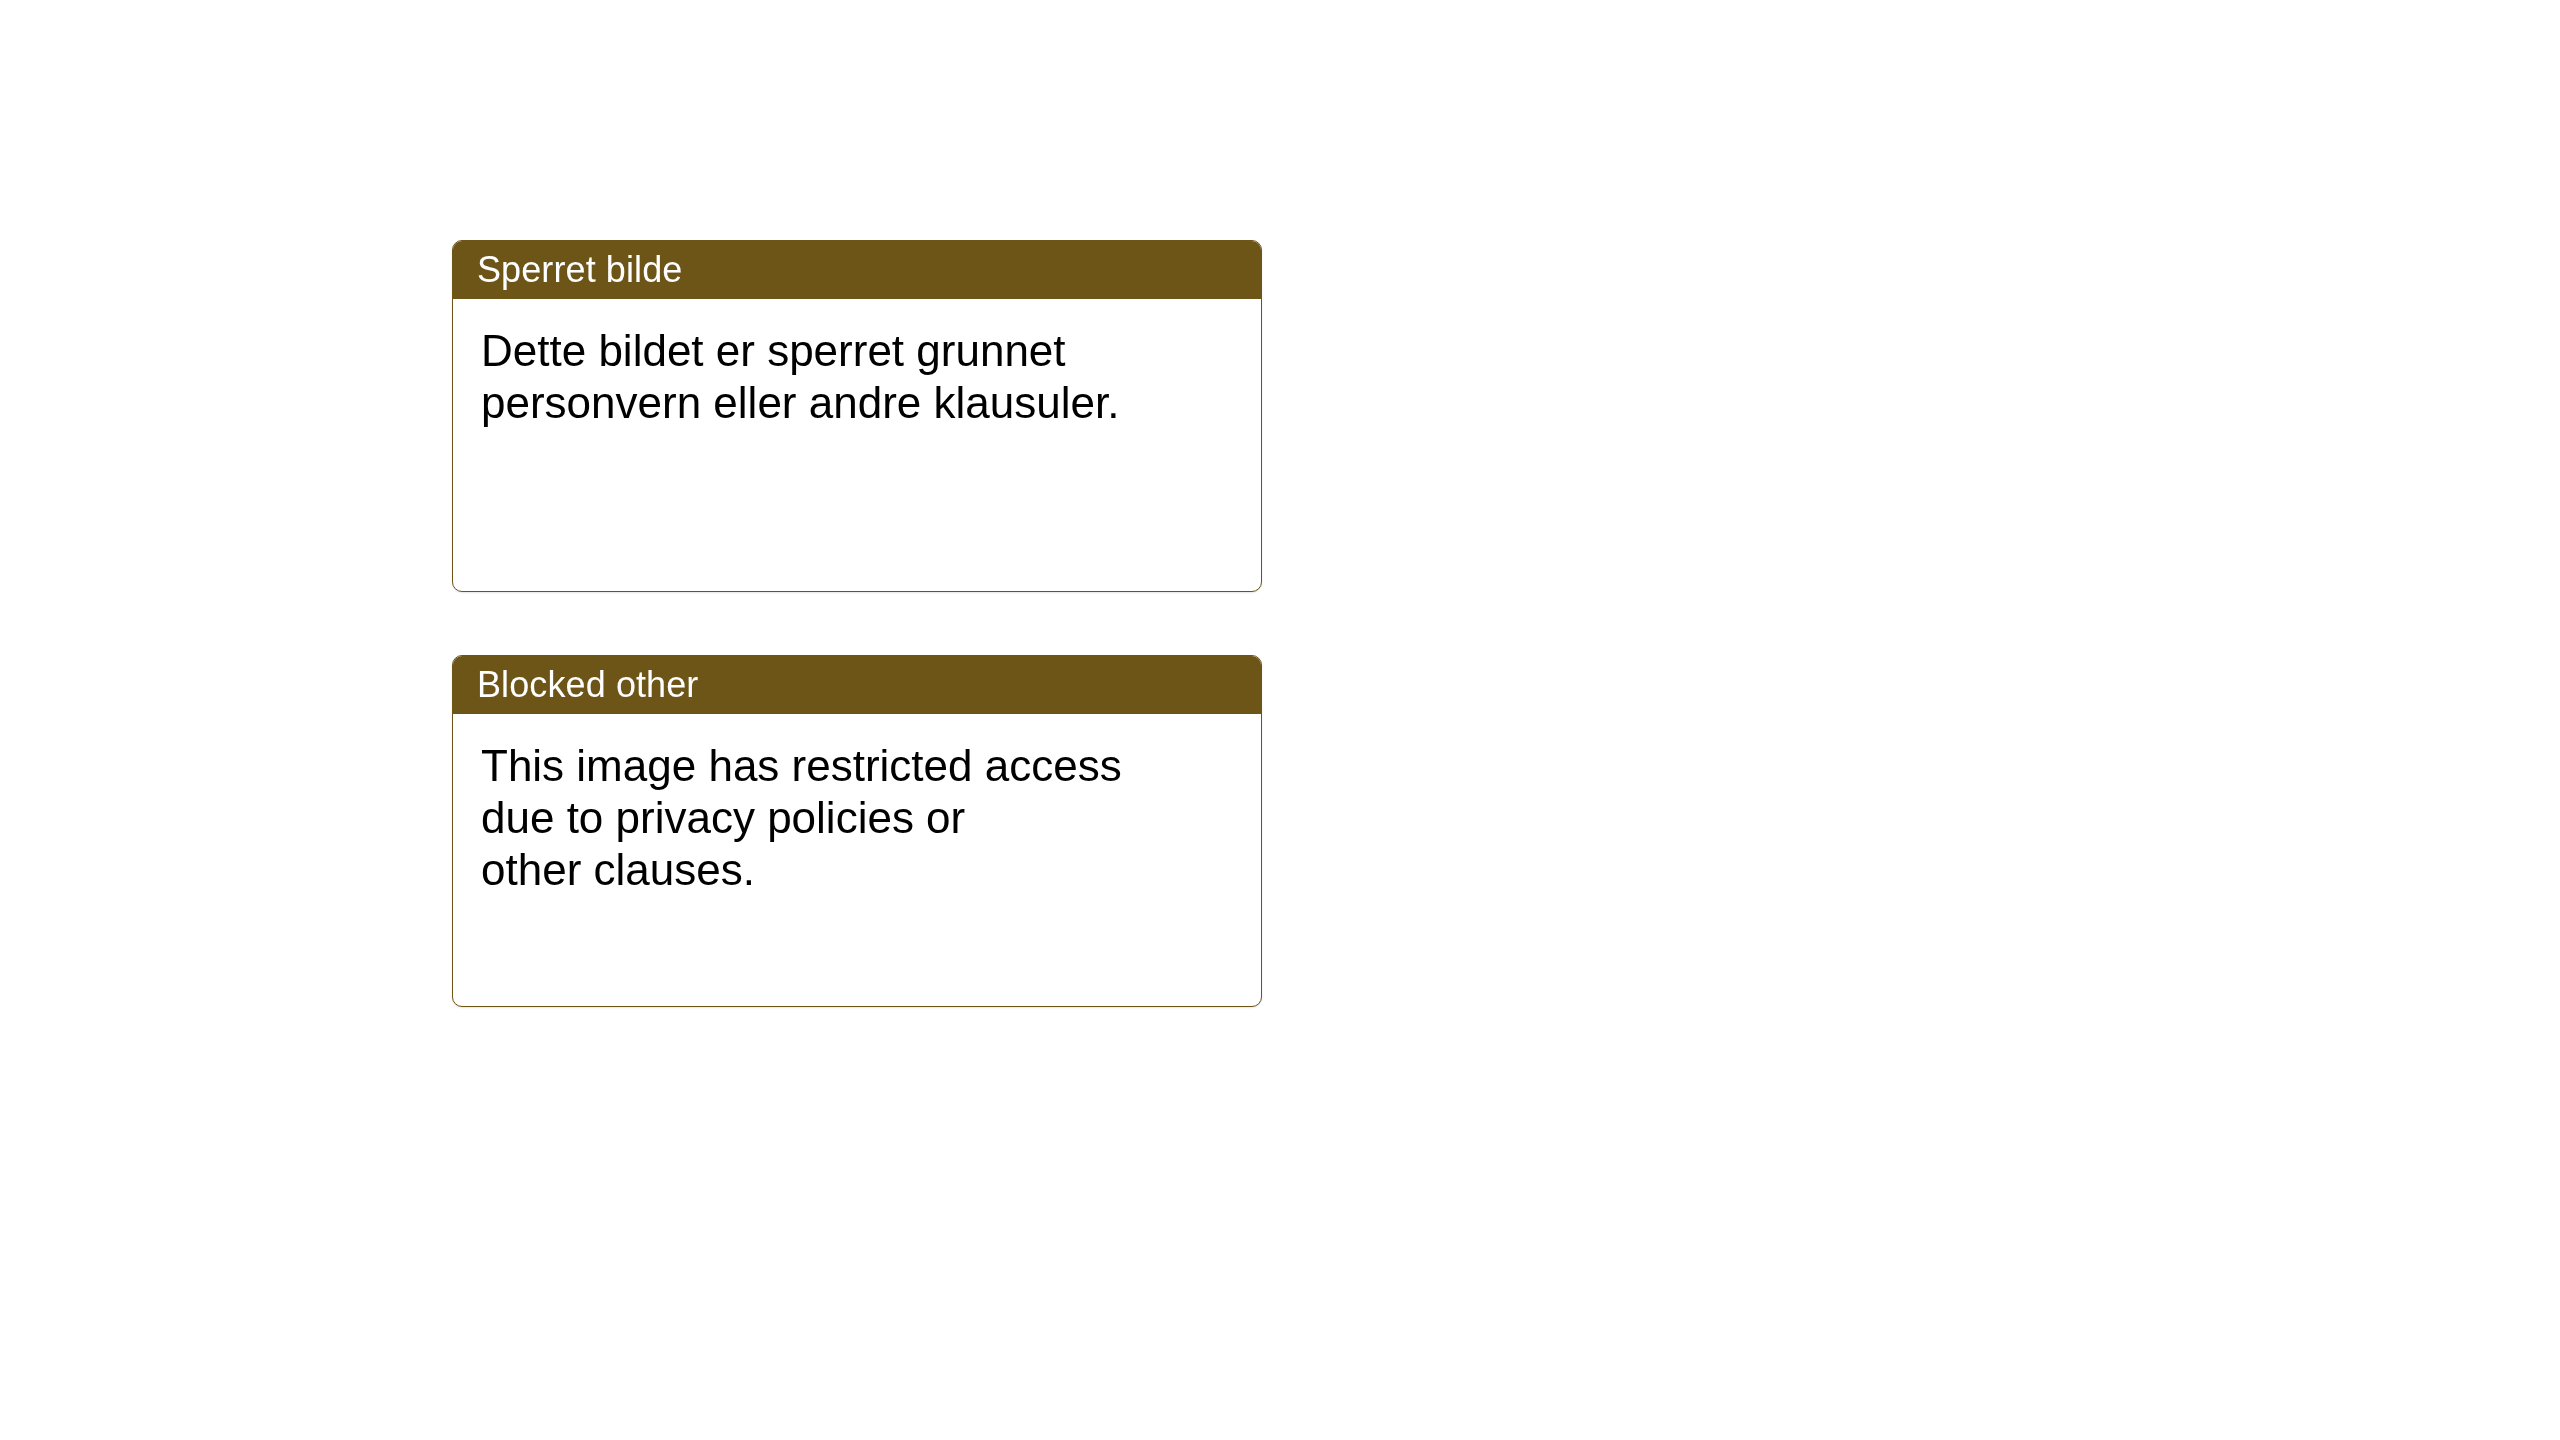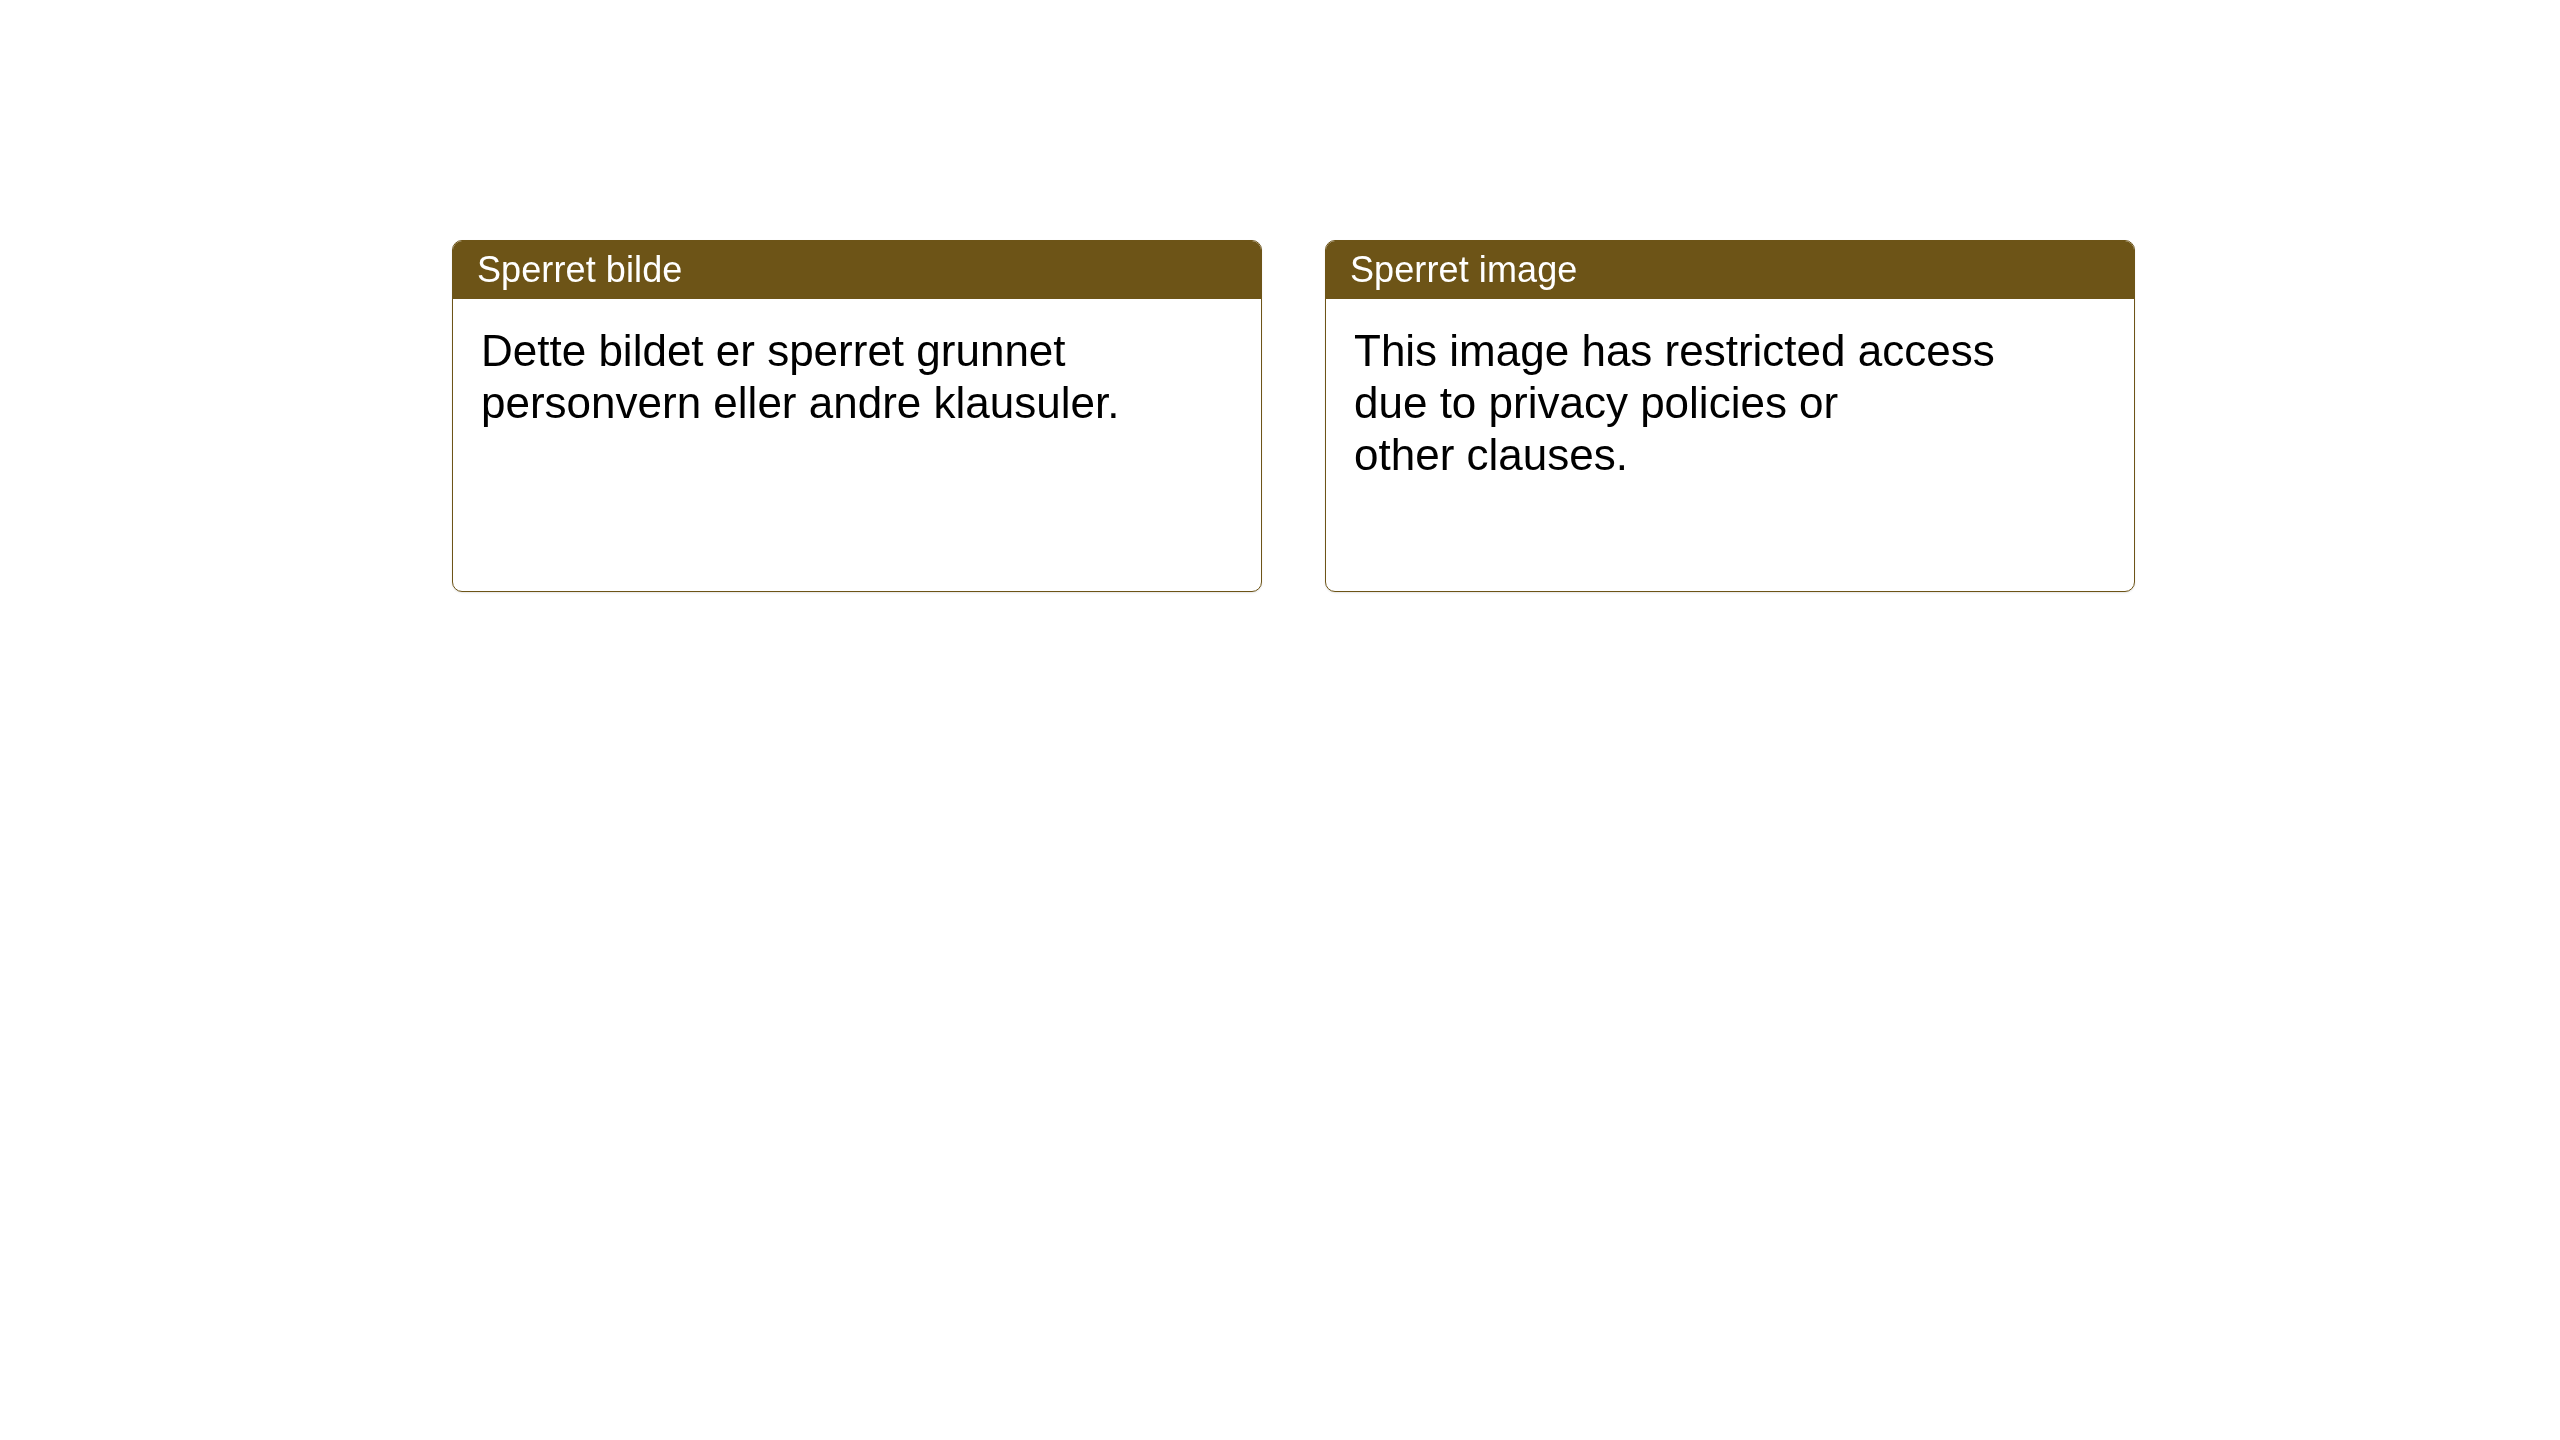--- a/index.html
+++ b/index.html
@@ -17,21 +17,21 @@
     width: 2560px;
     height: 1440px;
     background: #ffffff;
   }
 
   .cards-row {
     position: absolute;
     left: 452px;
     top: 240px;
     display: flex;
-    flex-direction: row;
+    flex-direction: column;
     align-items: center;
     gap: 63px;
   }
 
   .notice-card {
     background: #ffffff;
     border: 1.5px solid #6d5417;
     border-radius: 10px;
     box-sizing: border-box;
     overflow: hidden;
@@ -93,21 +93,21 @@
         <span class="card-header-title">Sperret bilde</span>
       </div>
       <div class="card-body">
         <div class="card-body-text">Dette bildet er sperret grunnet
 personvern eller andre klausuler.</div>
       </div>
     </div>
 
     <div class="notice-card card-en">
       <div class="card-header">
-        <span class="card-header-title">Sperret image</span>
+        <span class="card-header-title">Blocked other</span>
       </div>
       <div class="card-body">
         <div class="card-body-text">This image has restricted access
 due to privacy policies or
 other clauses.</div>
       </div>
     </div>
 
   </div>
 

